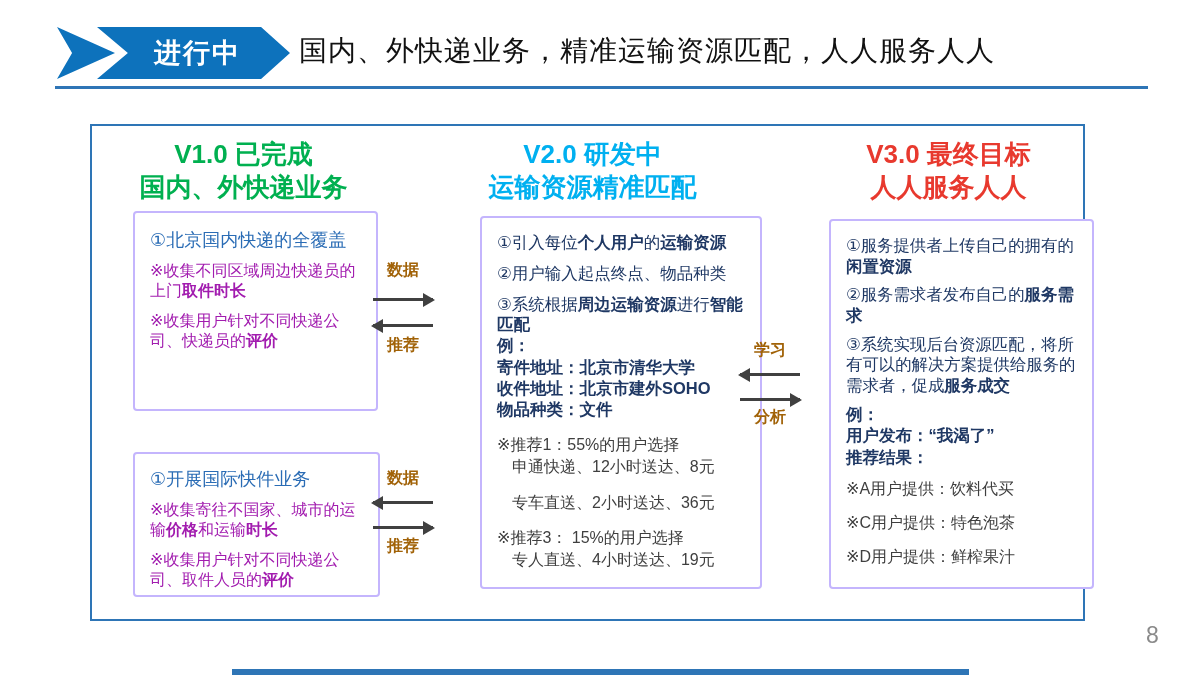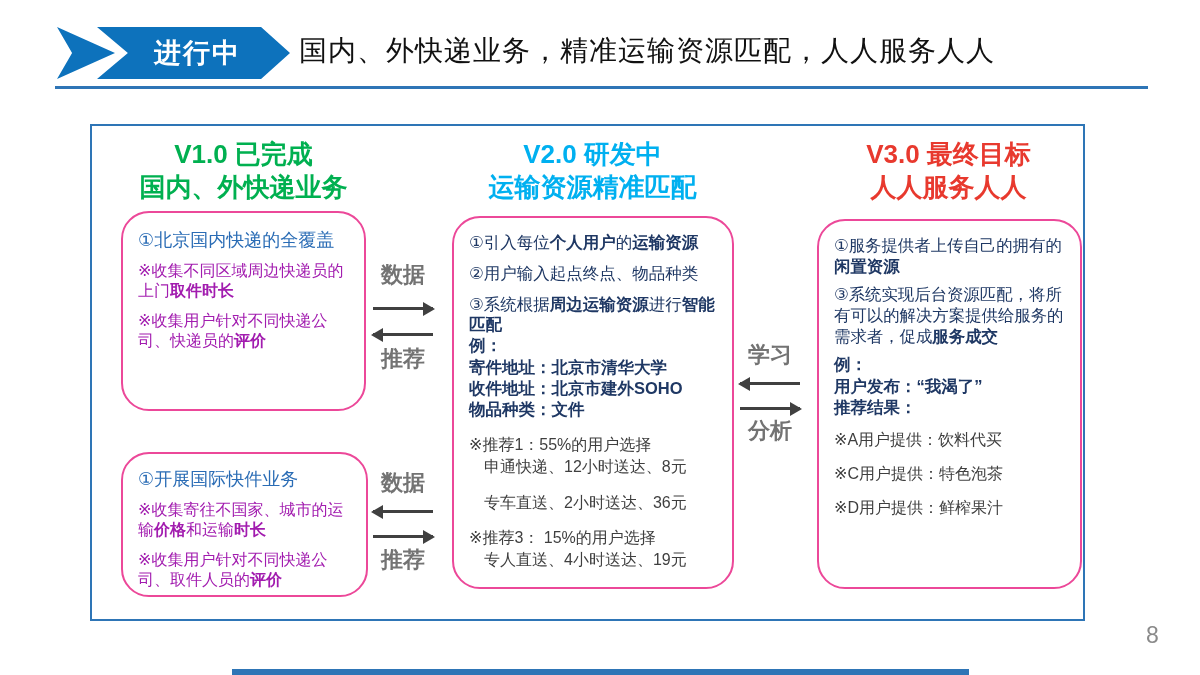--- a/index.html
+++ b/index.html
@@ -22,24 +22,24 @@
   .frame { position:absolute; left:90px; top:124px; width:995px; height:497px;
     border:2px solid #2e75b6; background:#fff; }
 
   
   .vtitle { position:absolute; text-align:center; font-weight:bold; font-size:26px; line-height:33px; white-space:nowrap; }
   .vtitle.v1 { left:112px; top:138px; width:263px; color:#00b050; }
   .vtitle.v2 { left:447px; top:138px; width:291px; color:#00b0f0; }
   .vtitle.v3 { left:812px; top:138px; width:273px; color:#e8392e; }
 
   
-  .card { position:absolute; border:2px solid #ec4899; border-radius:28px; background:#fff; }
+  .card { position:absolute; border:2px solid #c4b5fd; border-radius:4px; background:#fff;margin-left:12px; }
   .card.box1 { left:121px; top:211px; width:245px; height:200px; padding:15px 13px 10px 15px; }
   .card.box2 { left:121px; top:452px; width:247px; height:145px; padding:13px 13px 12px 15px; }
-  .card.mid  { left:452px; top:216px; width:282px; height:373px; padding:14px 12px 10px 15px; }
+  .card.mid  { left:468px; top:216px; width:282px; height:373px; padding:14px 12px 10px 15px; }
   .card.right{ left:817px; top:219px; width:265px; height:370px; padding:14px 12px 10px 15px; }
 
   .card-heading { color:#2a6cb5; font-size:18px; margin-bottom:9px; white-space:nowrap; }
   .item { color:#a21caf; font-size:16px; line-height:1.28; margin-bottom:9px; }
   .item b, .point b, .example b { font-weight:bold; }
 
   
   .point { color:#1f3864; font-size:16.5px; line-height:1.26; margin-bottom:10px; }
   .point.tight { margin-bottom:0; }
   .example { color:#1f3864; font-size:16.5px; line-height:1.3; font-weight:bold; }
@@ -48,21 +48,21 @@
   .rec .l2 { padding-left:15px; }
   .provider { color:#3f3f3f; font-size:16px; margin-bottom:13px; }
   .providers { margin-top:11px; }
   .right .point { font-size:16.4px; margin-bottom:8px; }
 
   
   .arrow-group { position:absolute; width:64px; display:flex; flex-direction:column; align-items:center; }
   .arrow-group.g1 { left:371px; top:260px; }
   .arrow-group.g2 { left:371px; top:468px; }
   .arrow-group.g3 { left:738px; top:340px; }
-  .arrow-label { color:#737373; font-size:22px; font-weight:bold; }
+  .arrow-label { color:#a16207; font-size:16px; font-weight:bold; }
   .arrow { position:relative; width:60px; height:3px; background:#404040; }
   .arrow.dir-right::after { content:""; position:absolute; right:-2px; top:-5.5px;
     border-left:12px solid #404040; border-top:7px solid transparent; border-bottom:7px solid transparent; }
   .arrow.dir-left::after { content:""; position:absolute; left:-2px; top:-5.5px;
     border-right:12px solid #404040; border-top:7px solid transparent; border-bottom:7px solid transparent; }
   .g1 .a1 { margin:17px 0 23px; } .g1 .a2 { margin:0 0 8px; }
   .g2 .a1 { margin:12px 0 22px; } .g2 .a2 { margin:0 0 7px; }
   .g3 .a1 { margin:12px 0 22px; } .g3 .a2 { margin:0 0 6px; }
 
   
@@ -124,20 +124,21 @@
       </div>
       <div class="rec">
         <div class="l1">※推荐3： 15%的用户选择</div>
         <div class="l2">专人直送、4小时送达、19元</div>
       </div>
     </div>
   </div>
 
   <div class="card right">
     <div class="point"><span>①服务提供者上传自己的拥有的</span><b>闲置资源</b></div>
+    <div class="point"><span>②服务需求者发布自己的</span><b>服务需求</b></div>
     <div class="point tight"><span>③系统实现后台资源匹配，将所有可以的解决方案提供给服务的需求者，促成</span><b>服务成交</b></div>
     <div class="example">例：</div>
     <div class="example">用户发布：“我渴了”</div>
     <div class="example">推荐结果：</div>
     <div class="providers">
       <div class="provider">※A用户提供：饮料代买</div>
       <div class="provider">※C用户提供：特色泡茶</div>
       <div class="provider">※D用户提供：鲜榨果汁</div>
     </div>
   </div>

